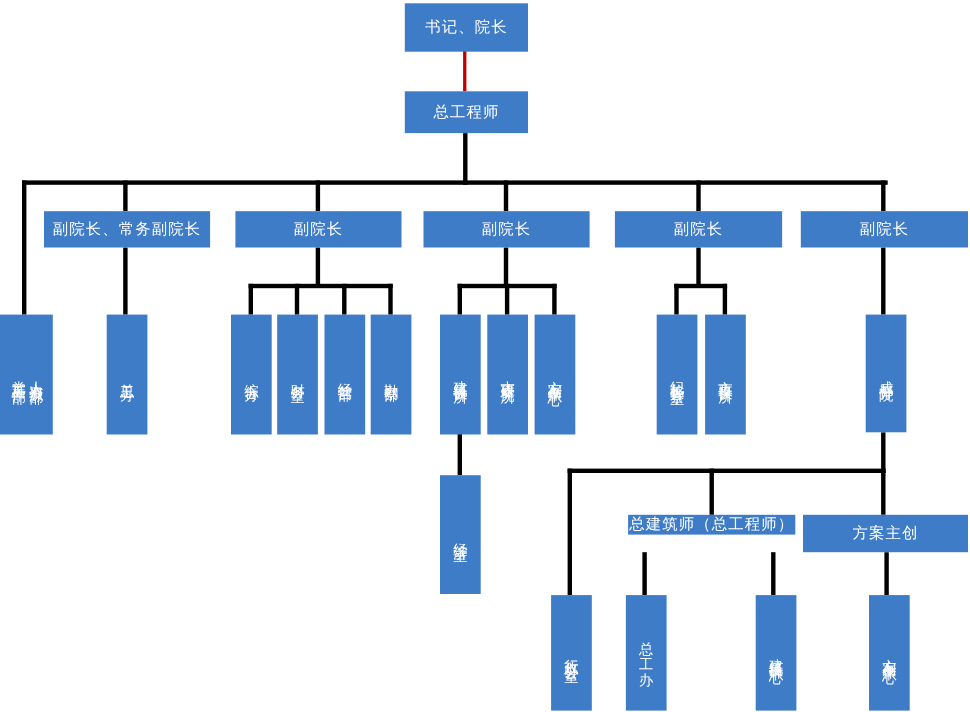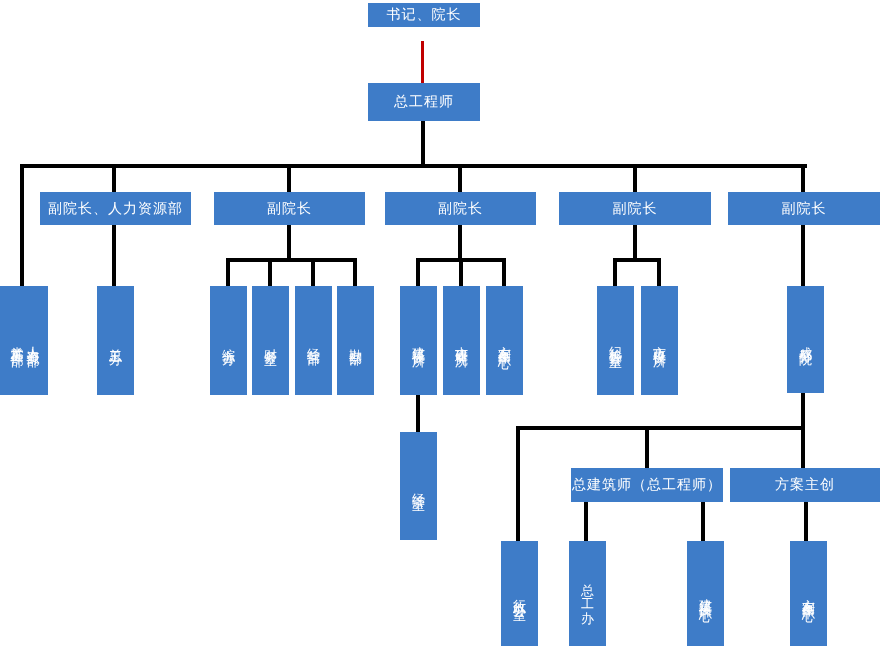--- a/index.html
+++ b/index.html
@@ -100,24 +100,24 @@
   <div class="line" style="left:801px; top:393px; width:4px; height:37px;"></div>
   <div class="line" style="left:516px; top:426px; width:289px; height:4px;"></div>
   <div class="line" style="left:516px; top:426px; width:4px; height:115px;"></div>
   <div class="line" style="left:645px; top:426px; width:4px; height:42px;"></div>
   <div class="line" style="left:801px; top:426px; width:4px; height:42px;"></div>
 
   <div class="line" style="left:584px; top:502px; width:4px; height:39px;"></div>
   <div class="line" style="left:701px; top:502px; width:4px; height:39px;"></div>
   <div class="line" style="left:804px; top:502px; width:4px; height:39px;"></div>
 
-  <div class="box hbox" style="left:368px; top:3px; width:112px; height:24px;">书记、院长</div>
+  <div class="box hbox" style="left:368px; top:3px; width:112px; height:44px;">书记、院长</div>
   <div class="box hbox" style="left:368px; top:83px; width:112px; height:38px;">总工程师</div>
 
-  <div class="box hbox" style="left:40px; top:192px; width:151px; height:33px;">副院长、人力资源部</div>
+  <div class="box hbox" style="left:40px; top:192px; width:151px; height:33px;">副院长、常务副院长</div>
   <div class="box hbox" style="left:214px; top:192px; width:151px; height:33px;">副院长</div>
   <div class="box hbox" style="left:385px; top:192px; width:151px; height:33px;">副院长</div>
   <div class="box hbox" style="left:559px; top:192px; width:152px; height:33px;">副院长</div>
   <div class="box hbox" style="left:728px; top:192px; width:152px; height:33px;">副院长</div>
 
   <div class="box dualcol" style="left:0px; top:286px; width:48px; height:109px;">
     <span>党群工作部</span>
     <span>人力资源部</span>
   </div>
   <div class="box vbox" style="left:97px; top:286px; width:37px; height:109px;">总工办</div>
@@ -127,21 +127,21 @@
   <div class="box vbox" style="left:337px; top:286px; width:37px; height:109px;">勘察部</div>
   <div class="box vbox" style="left:400px; top:286px; width:37px; height:109px;">建筑设计所</div>
   <div class="box vbox" style="left:443px; top:286px; width:37px; height:109px;">古建研究所</div>
   <div class="box vbox" style="left:486px; top:286px; width:37px; height:109px;">方案创作中心</div>
   <div class="box vbox" style="left:597px; top:286px; width:37px; height:109px;">纪检督察室</div>
   <div class="box vbox" style="left:641px; top:286px; width:37px; height:109px;">市政设计所</div>
   <div class="box vbox" style="left:787px; top:286px; width:37px; height:107px;">成都分院</div>
 
   <div class="box vbox" style="left:400px; top:432px; width:37px; height:108px;">经济室</div>
 
-  <div class="box hbox" style="left:571px; top:468px; width:152px; height:34px;">总建筑师（总工程师）</div>
+  <div class="box hbox" style="left:571px; top:468px; width:152px; height:18px;">总建筑师（总工程师）</div>
   <div class="box hbox" style="left:730px; top:468px; width:150px; height:34px;">方案主创</div>
 
   <div class="box vbox" style="left:501px; top:541px; width:37px; height:105px;">行政办公室</div>
   <div class="box vbox vbox-wide-space" style="left:569px; top:541px; width:37px; height:105px;">总工办</div>
   <div class="box vbox" style="left:687px; top:541px; width:37px; height:105px;">建筑设计中心</div>
   <div class="box vbox" style="left:790px; top:541px; width:37px; height:105px;">方案创作中心</div>
 
 </div>
 
 </body></html>

